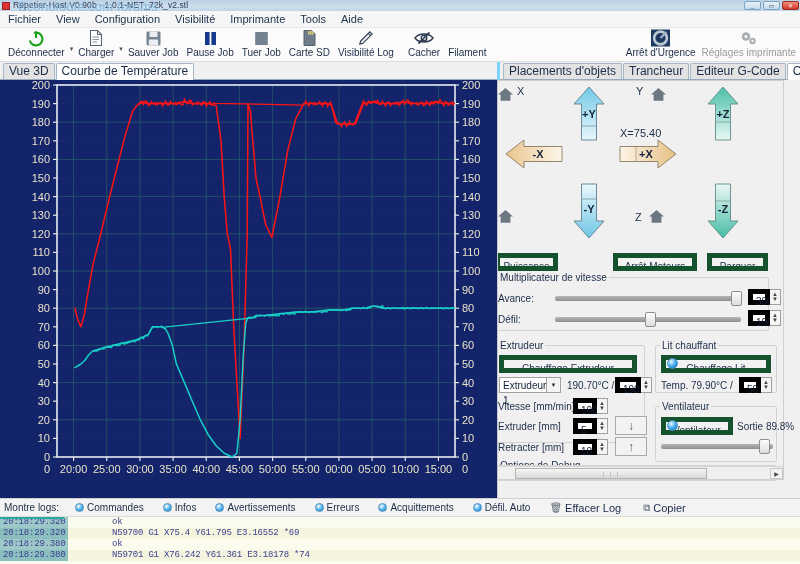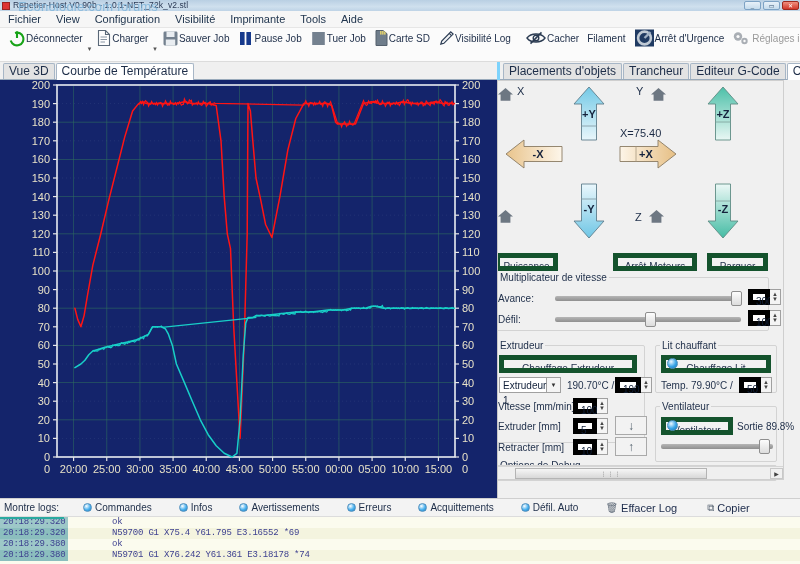--- a/index.html
+++ b/index.html
@@ -47,21 +47,21 @@
     display:flex; align-items:center; padding-left:8px; gap:15px;
   }
   .menubar .mi{ font-size:11px; color:#21364f; white-space:nowrap; cursor:default;}
 
   
   .toolbar{
     position:absolute; left:0; top:28px; width:800px; height:34px;
     background:#fbfbfb; border-bottom:1px solid #dcdcdc;
     display:flex; align-items:flex-start; padding-top:1px;
   }
-  .tbitem{ display:flex; flex-direction:row; align-items:center; width:auto; padding:0 4px;}
+  .tbitem{ display:flex; flex-direction:column; align-items:center; width:auto; padding:0 4px;}
   .tbicon{ height:18px; display:flex; align-items:center; justify-content:center;}
   .tblabel{ font-size:10px; color:#1d2d48; white-space:nowrap; margin-top:0px;}
   .tbcaret{ font-size:7px; color:#555; align-self:center; margin-top:8px; padding:0 1px;}
   .tbspacer{ flex:1; }
   .tbitem.dim .tblabel{ color:#9a9a9a; }
 
   
   .tabstrip-left{
     position:absolute; left:0; top:62px; width:497px; height:18px;
     background:#f0f0f0; border-bottom:1px solid #9ab;
@@ -155,21 +155,21 @@
   .hs-arrow{ width:13px; height:11px; background:#f1f1f1; border:1px solid #c8c8c8;
     font-size:6px; text-align:center; line-height:10px; color:#444;}
   .hs-thumb{ position:absolute; left:30px; width:192px; height:11px;
     background:linear-gradient(to bottom,#f6f6f6,#d8d8d8); border:1px solid #b4b4b4;
     font-size:6px; color:#666; text-align:center; line-height:10px; letter-spacing:1px;}
 
   
   .logbar{
     position:absolute; left:0; top:498px; width:800px; height:19px;
     background:#f3f3f3; border-top:1px solid #cfcfcf; border-bottom:1px solid #dcdcdc;
-    display:flex; align-items:center; padding-left:4px; gap:16px;
+    display:flex; align-items:center; padding-left:4px; gap:8px;
   }
   .logbar .lg-label{ font-size:10px; color:#1d2d48; margin-right:8px; white-space:nowrap;}
   .chk{ display:flex; align-items:center; margin-right:11px; white-space:nowrap;}
   .chk .dot{
     width:9px;height:9px;border-radius:50%;margin-right:3px;
     background:radial-gradient(circle at 35% 30%, #ffffff 0%, #49b1ef 55%, #1f7fc0 100%);
     border:1px solid #4f8fbe; flex:none;
   }
   .chk .t{ font-size:10px; color:#1d2d48;}
   .lg-act{ display:flex; align-items:center; margin-right:14px; white-space:nowrap;}

